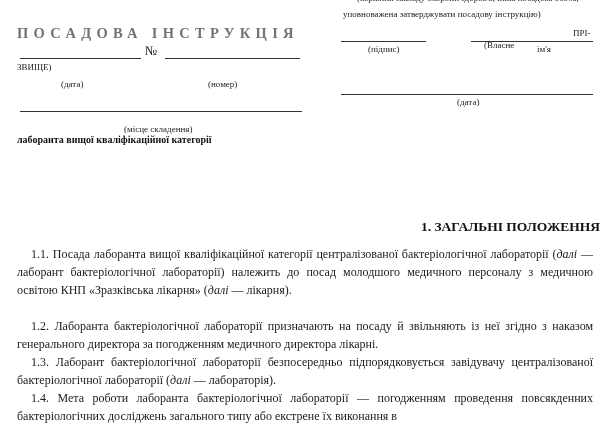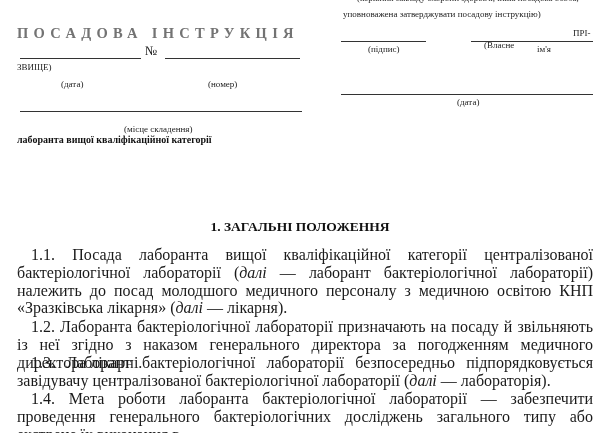--- a/index.html
+++ b/index.html
@@ -10,21 +10,21 @@
     .abs { position: absolute; }
     .small { font-size: 9px; color: #222; }
     .line { position: absolute; border-top: 1px solid #333; height: 0; }
     .title-spaced {
       font-weight: bold; font-size: 14.5px; letter-spacing: 5.3px; color: #737373;
     }
     .num-sign { font-size: 13px; }
     .subtitle { font-weight: bold; font-size: 10px; line-height: 17.5px; color: #111; }
     .section-head { font-weight: bold; font-size: 13.5px; text-align: center; width: 600px; color: #111; }
     .para {
-      position: absolute; left: 17px; width: 576px; font-size: 16px; line-height: 17.8px;
+      position: absolute; left: 17px; width: 576px; font-size: 12px; line-height: 17.8px;
       text-align: justify; color: #1a1a1a;
     }
     .para .indent { display: inline-block; width: 14px; }
   </style>
 </head>
 <body>
 
 <div class="abs small" style="left:357px; top:-7px; white-space:nowrap;">(керівник закладу охорони здоров'я, інша посадова особа,</div>
 <div class="abs small" style="left:343px; top:9px; white-space:nowrap;">уповноважена затверджувати посадову інструкцію)</div>
 
@@ -49,33 +49,33 @@
 <div class="abs small" style="left:61px; top:79px;">(дата)</div>
 <div class="abs small" style="left:208px; top:79px;">(номер)</div>
 
 <div class="line" style="left:20px; top:111px; width:282px;"></div>
 <div class="abs small" style="left:124px; top:114px;margin-top:10px;">(місце складення)</div>
 
 <div class="abs subtitle" style="left:17px; top:131px;">
   <div>лаборанта вищої кваліфікаційної категорії</div>
 </div>
 
-<div class="abs section-head" style="left:0; top:219px;">1. ЗАГАЛЬНІ ПОЛОЖЕННЯ</div>
+<div class="abs section-head" style="left:0; top:219px;text-align:right;">1. ЗАГАЛЬНІ ПОЛОЖЕННЯ</div>
 
 <div class="para" style="top:246px;">
   <span class="indent"></span><span>1.1.</span>
   <span>Посада лаборанта вищої кваліфікаційної категорії централізованої бактеріологічної лабораторії (</span><i>далі</i><span> — лаборант бактеріологічної лабораторії) належить до посад молодшого медичного персоналу з медичною освітою КНП «Зразківська лікарня» (</span><i>далі</i><span> — лікарня).</span>
 </div>
 
 <div class="para" style="top:318px;">
   <span class="indent"></span><span>1.2.</span>
   <span>Лаборанта бактеріологічної лабораторії призначають на посаду й звільняють із неї згідно з наказом генерального директора за погодженням медичного директора лікарні.</span>
 </div>
 
 <div class="para" style="top:354px;font-family:Liberation Serif, serif;">
   <span class="indent"></span><span>1.3.</span>
   <span>Лаборант бактеріологічної лабораторії безпосередньо підпорядковується завідувачу централізованої бактеріологічної лабораторії (</span><i>далі</i><span> — лабораторія).</span>
 </div>
 
 <div class="para" style="top:390px;">
   <span class="indent"></span><span>1.4.</span>
-  <span>Мета роботи лаборанта бактеріологічної лабораторії — забезпечити проведення генерального бактеріологічних досліджень загального типу або екстрене їх виконання в</span>
+  <span>Мета роботи лаборанта бактеріологічної лабораторії — погодженням проведення повсякденних бактеріологічних досліджень загального типу або екстрене їх виконання в</span>
 </div>
 
 </body></html>

